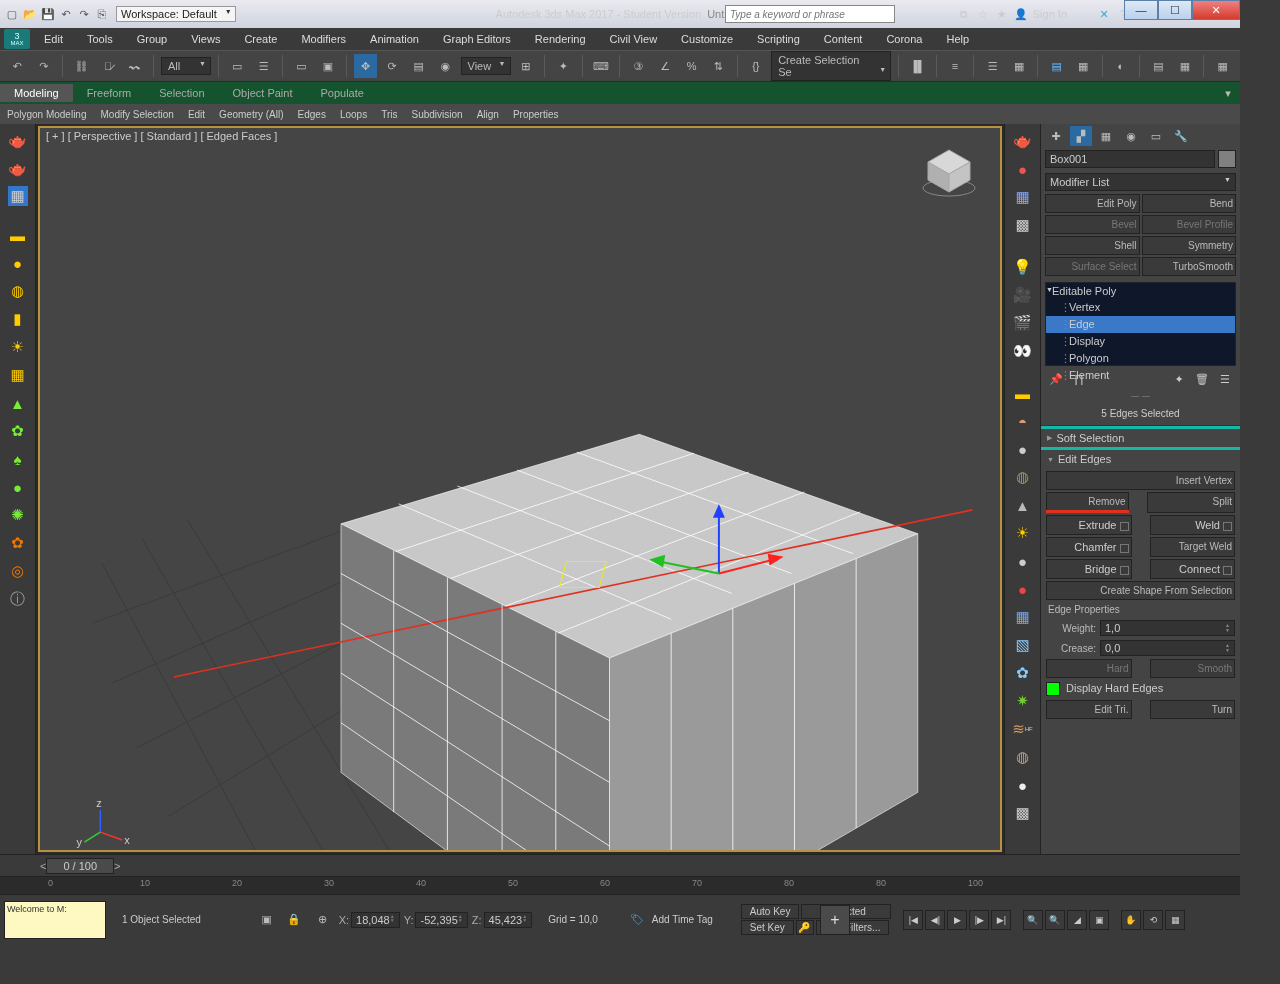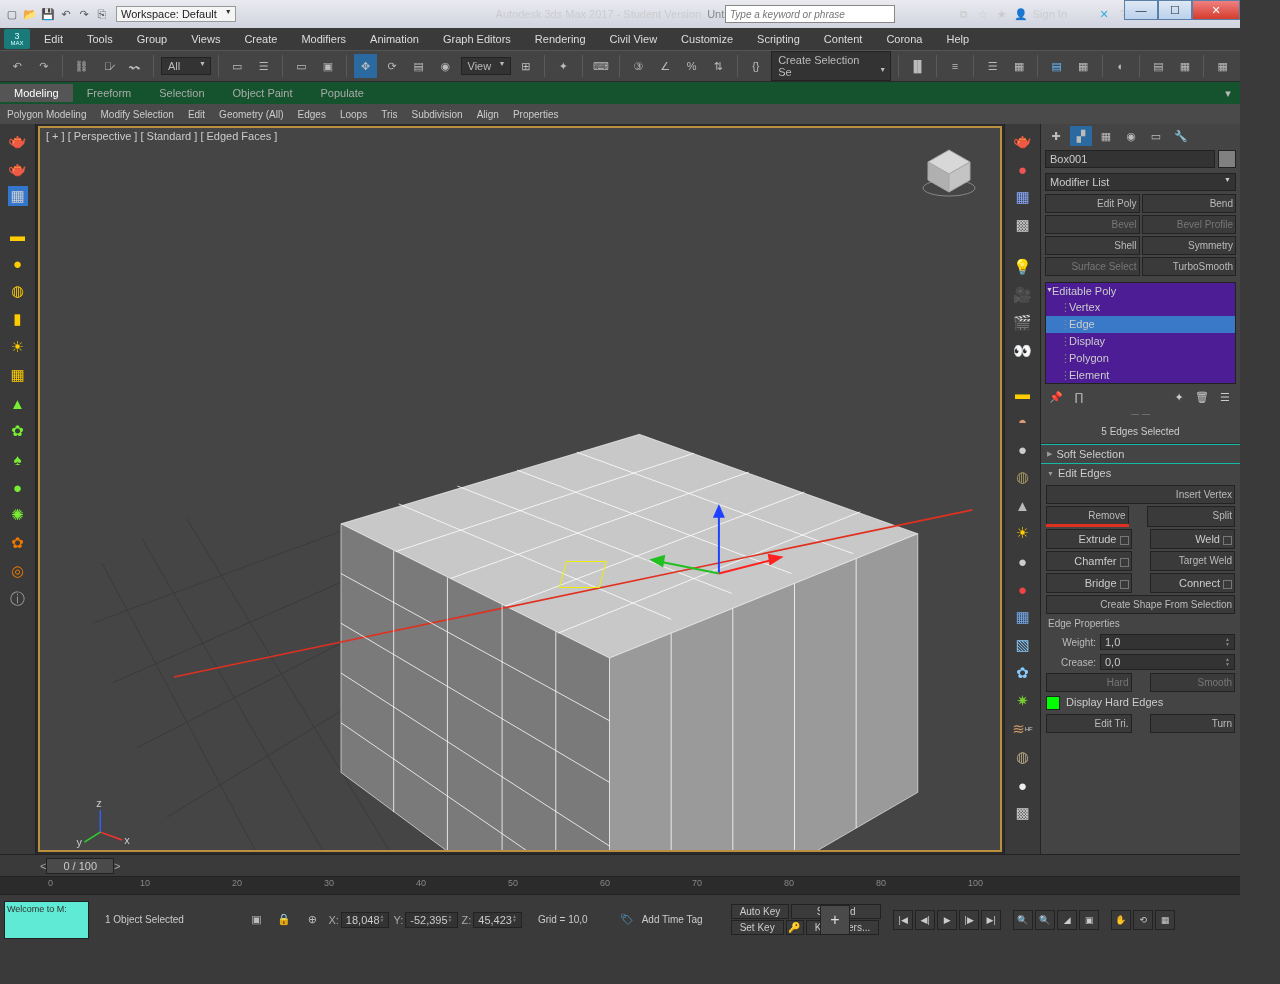--- a/index.html
+++ b/index.html
@@ -47,51 +47,51 @@
 .cmd-tab.active{background:#2a6aa0}
 .name-row{display:flex;padding:2px 4px;gap:3px}
 .name-input{flex:1;background:#333;border:1px solid #222;padding:2px 4px;color:#ccc}
 .color-swatch{width:18px;height:18px;background:#808080;border:1px solid #222}
 .mod-list-dd{margin:3px 4px;background:#333;border:1px solid #222;padding:2px 18px 2px 4px;position:relative}
 .mod-list-dd::after{content:"▼";position:absolute;right:4px;font-size:7px}
 .btn-grid{display:grid;grid-template-columns:1fr 1fr;gap:2px;padding:0 4px;margin-bottom:4px}
 .pbtn{background:#3a3a3a;border:1px solid #222;padding:3px 2px;text-align:right;color:#bbb;font-size:10px;cursor:default}
 .pbtn.dim{color:#777}
 .pbtn.full{grid-column:1/3}
-.mod-stack{background:#4c1d95;border:1px solid #222;margin:2px 4px;height:102px}
+.mod-stack{background:#0f172a;border:1px solid #222;margin:2px 4px;height:84px}
 .stack-row{padding:2px 4px 2px 14px;position:relative;cursor:default}
 .stack-row.hdr{padding-left:6px}
 .stack-row.hdr::before{content:"▼";position:absolute;left:0;font-size:7px;top:3px}
 .stack-row.sel{background:#3a78c8;color:#fff}
 .stack-row .dots{display:inline-block;width:6px;color:#888;margin-right:3px}
 .stack-tools{display:flex;gap:9px;padding:4px 8px;align-items:center}
 .stack-tools span{width:14px;height:14px;display:flex;align-items:center;justify-content:center;font-size:11px}
 .sel-count{text-align:center;padding:6px 0;color:#ccc;font-size:10px;border-bottom:1px solid #333}
-.rollout{border-top:1px solid #14b8a6}
+.rollout{border-top:3px solid #14b8a6}
 .roll-hdr{background:#444;padding:3px 6px;cursor:default;display:flex;align-items:center}
 .roll-hdr::before{content:"▼";font-size:7px;margin-right:4px;color:#999}
 .roll-hdr.collapsed::before{content:"▶"}
 .roll-body{padding:3px 5px;display:flex;flex-direction:column;gap:2px}
 .btn-row{display:flex;gap:18px}
 .btn-row .pbtn{flex:1}
 .pbtn .sq{display:inline-block;width:9px;height:9px;border:1px solid #777;margin-left:3px;vertical-align:middle}
 .prop-row{display:flex;align-items:center;gap:4px;padding:1px 0}
 .prop-row label{width:50px;text-align:right;font-size:10px;color:#bbb}
 .spinner{flex:1;background:#333;border:1px solid #222;padding:1px 4px;color:#ccc;display:flex;justify-content:space-between;align-items:center}
 .spinner::after{content:"▲\A▼";white-space:pre;font-size:5px;line-height:5px;color:#888}
 .chkrow{display:flex;gap:6px;padding:2px 0}
 .chk{width:14px;height:14px;background:#0f0;border:1px solid #222}
 .red-underline{border-bottom:3px solid #e03020;margin-top:-1px}
 .timeslider{height:22px;background:#3a3a3a;display:flex;align-items:center;border-top:1px solid #222;padding-left:40px}
 .ts-handle{background:#4a4a4a;border:1px solid #222;padding:1px 16px;color:#ccc;display:flex;align-items:center;gap:6px;font-size:10px}
 .ts-arrow{color:#aaa}
 .trackbar{height:18px;background:#2b2b2b;border-top:1px solid #222;position:relative;padding-left:40px}
 .trackbar .tick{position:absolute;top:1px;color:#888;font-size:9px}
 .statusbar{height:50px;background:#3a3a3a;border-top:1px solid #222;display:flex;align-items:center;padding:2px 4px;gap:4px}
-.msg-box{width:85px;height:38px;background:#5eead4;border:1px solid #222;color:#333;padding:2px;font-size:9px;overflow:hidden}
+.msg-box{width:102px;height:38px;background:#fef9c3;border:1px solid #222;color:#333;padding:2px;font-size:9px;overflow:hidden}
 .status-txt{color:#ccc;font-size:10px;padding:0 12px}
 .coord{display:flex;align-items:center;gap:2px;font-size:10px}
 .coord-lbl{color:#aaa}
 .coord-val{background:#333;border:1px solid #222;padding:1px 4px;min-width:48px;display:flex;justify-content:space-between}
 .coord-val::after{content:"▲\A▼";white-space:pre;font-size:5px;line-height:4px;color:#777}
 .autokey-area{display:flex;flex-direction:column;gap:1px;margin-left:auto}
 .ak-btn{background:#3a3a3a;border:1px solid #222;padding:1px 8px;font-size:10px;text-align:center}
 .ak-row{display:flex;gap:2px}
 .play-ctrl{display:flex;gap:2px;margin-left:8px}
 .play-btn{width:20px;height:20px;display:flex;align-items:center;justify-content:center;background:#3a3a3a;border:1px solid #222;font-size:9px}

